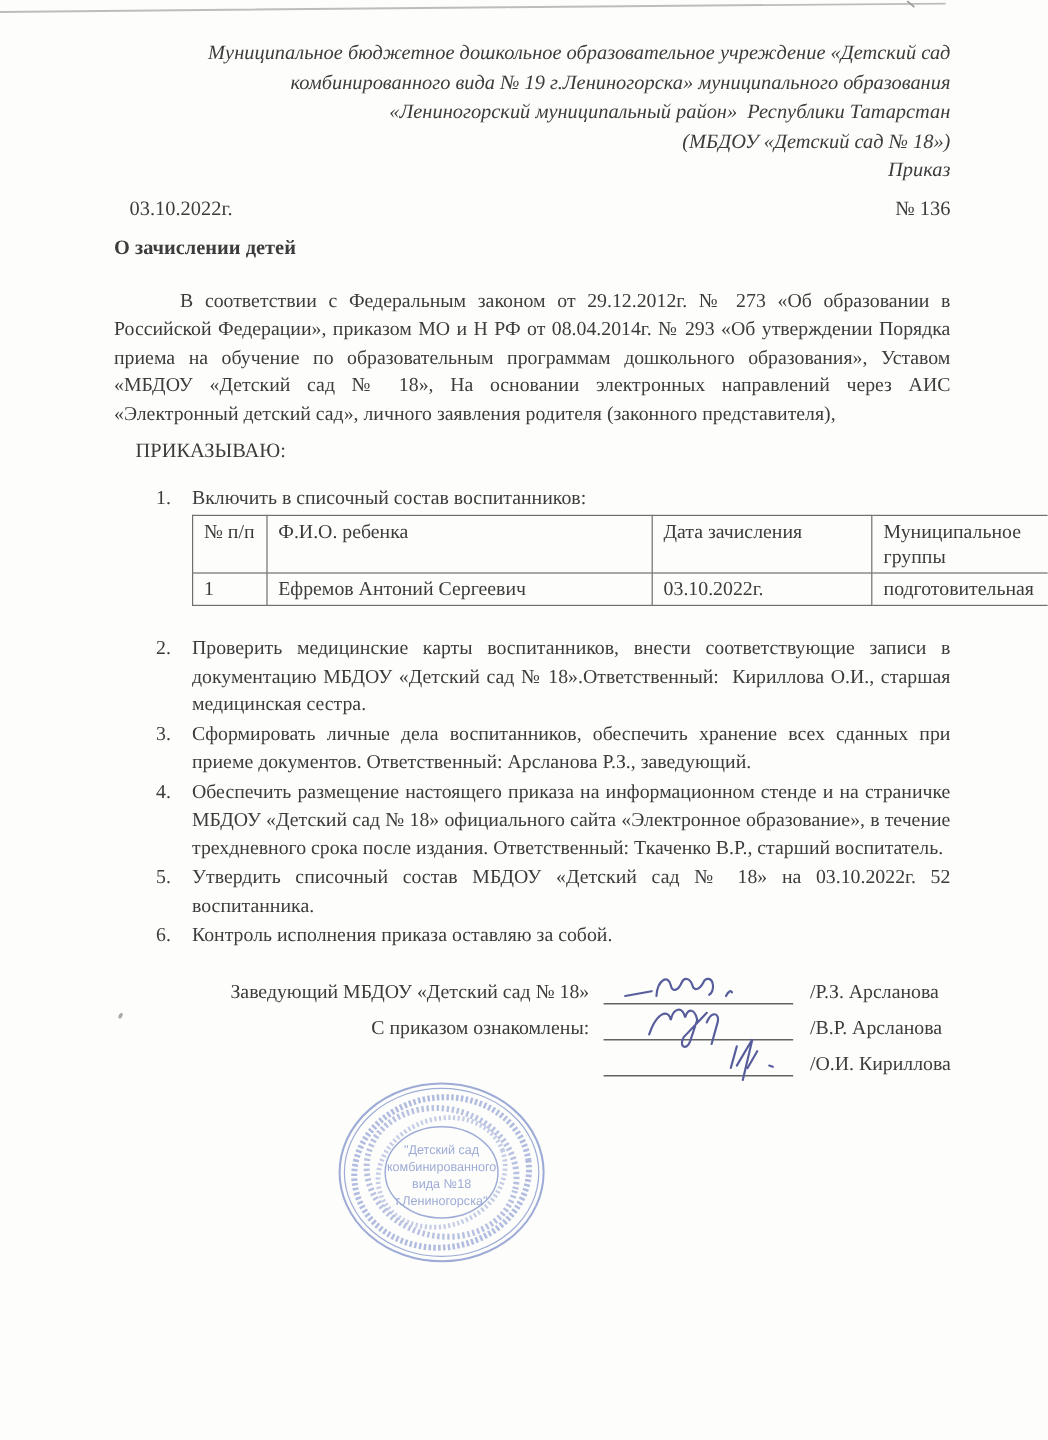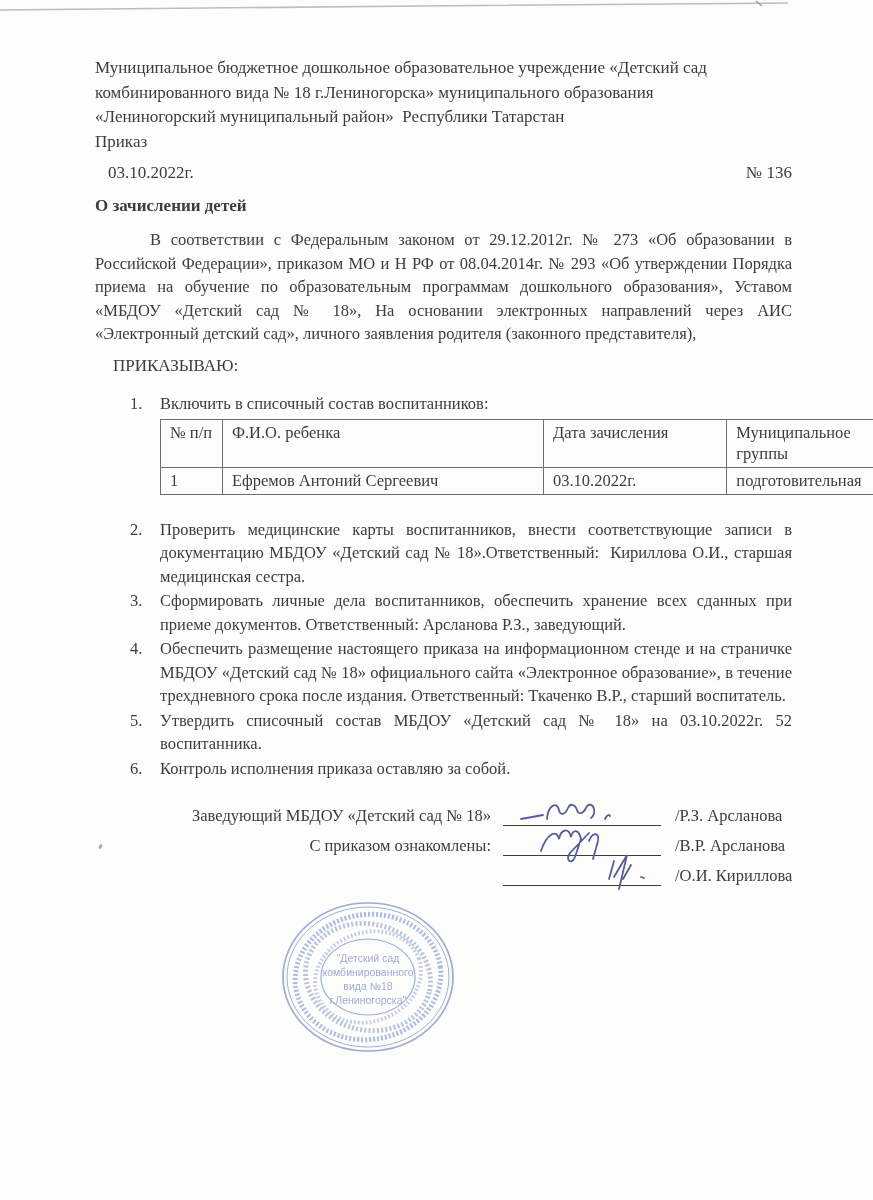--- a/index.html
+++ b/index.html
@@ -18,42 +18,43 @@
     color:var(--ink);
     position:relative;
   }
   .page{
     position:absolute;
     left:95px;top:0;
     width:697px;height:1200px;
   }
   
   .doc-header{
-    padding-top:56px;
-    text-align:left;
+    padding-top:32px;
+    text-align:right;
     font-size:17px;
     line-height:24.5px;
+    font-style:italic;
   }
   
   .date-row{
     margin-top:9px;
     display:flex;
     justify-content:space-between;
     font-size:17px;
     padding-left:13px;
   }
   
   .subject{
     margin-top:13px;
     font-weight:bold;
     font-size:17px;
   }
   
   .intro{
-    margin-top:12px;
+    margin-top:22px;
     font-size:16.5px;
     line-height:23.5px;
     text-align:justify;
     text-indent:55px;
   }
   .resolution{
     margin-top:8px;
     font-size:17px;
     margin-left:18px;
     line-height:23.5px;
@@ -149,22 +150,23 @@
 <svg class="artifact-top">
   <polyline points="0,10 420,6 788,3" fill="none" stroke="var(--artifact)" stroke-width="1.6"></polyline>
   <line x1="756" y1="1" x2="762" y2="6" stroke="#9a9a9a" stroke-width="1.4"></line>
 </svg>
 <div class="speck"></div>
 
 <div class="page">
 
   <div class="doc-header">
     <div>Муниципальное бюджетное дошкольное образовательное учреждение «Детский сад</div>
-    <div>комбинированного вида № 18 г.Лениногорска» муниципального образования</div>
+    <div>комбинированного вида № 19 г.Лениногорска» муниципального образования</div>
     <div>«Лениногорский муниципальный район»&nbsp; Республики Татарстан</div>
+    <div>(МБДОУ «Детский сад № 18»)</div>
     <div>Приказ</div>
   </div>
 
   <div class="date-row">
     <span>03.10.2022г.</span>
     <span>№ 136</span>
   </div>
 
   <div class="subject">О зачислении детей</div>
 

